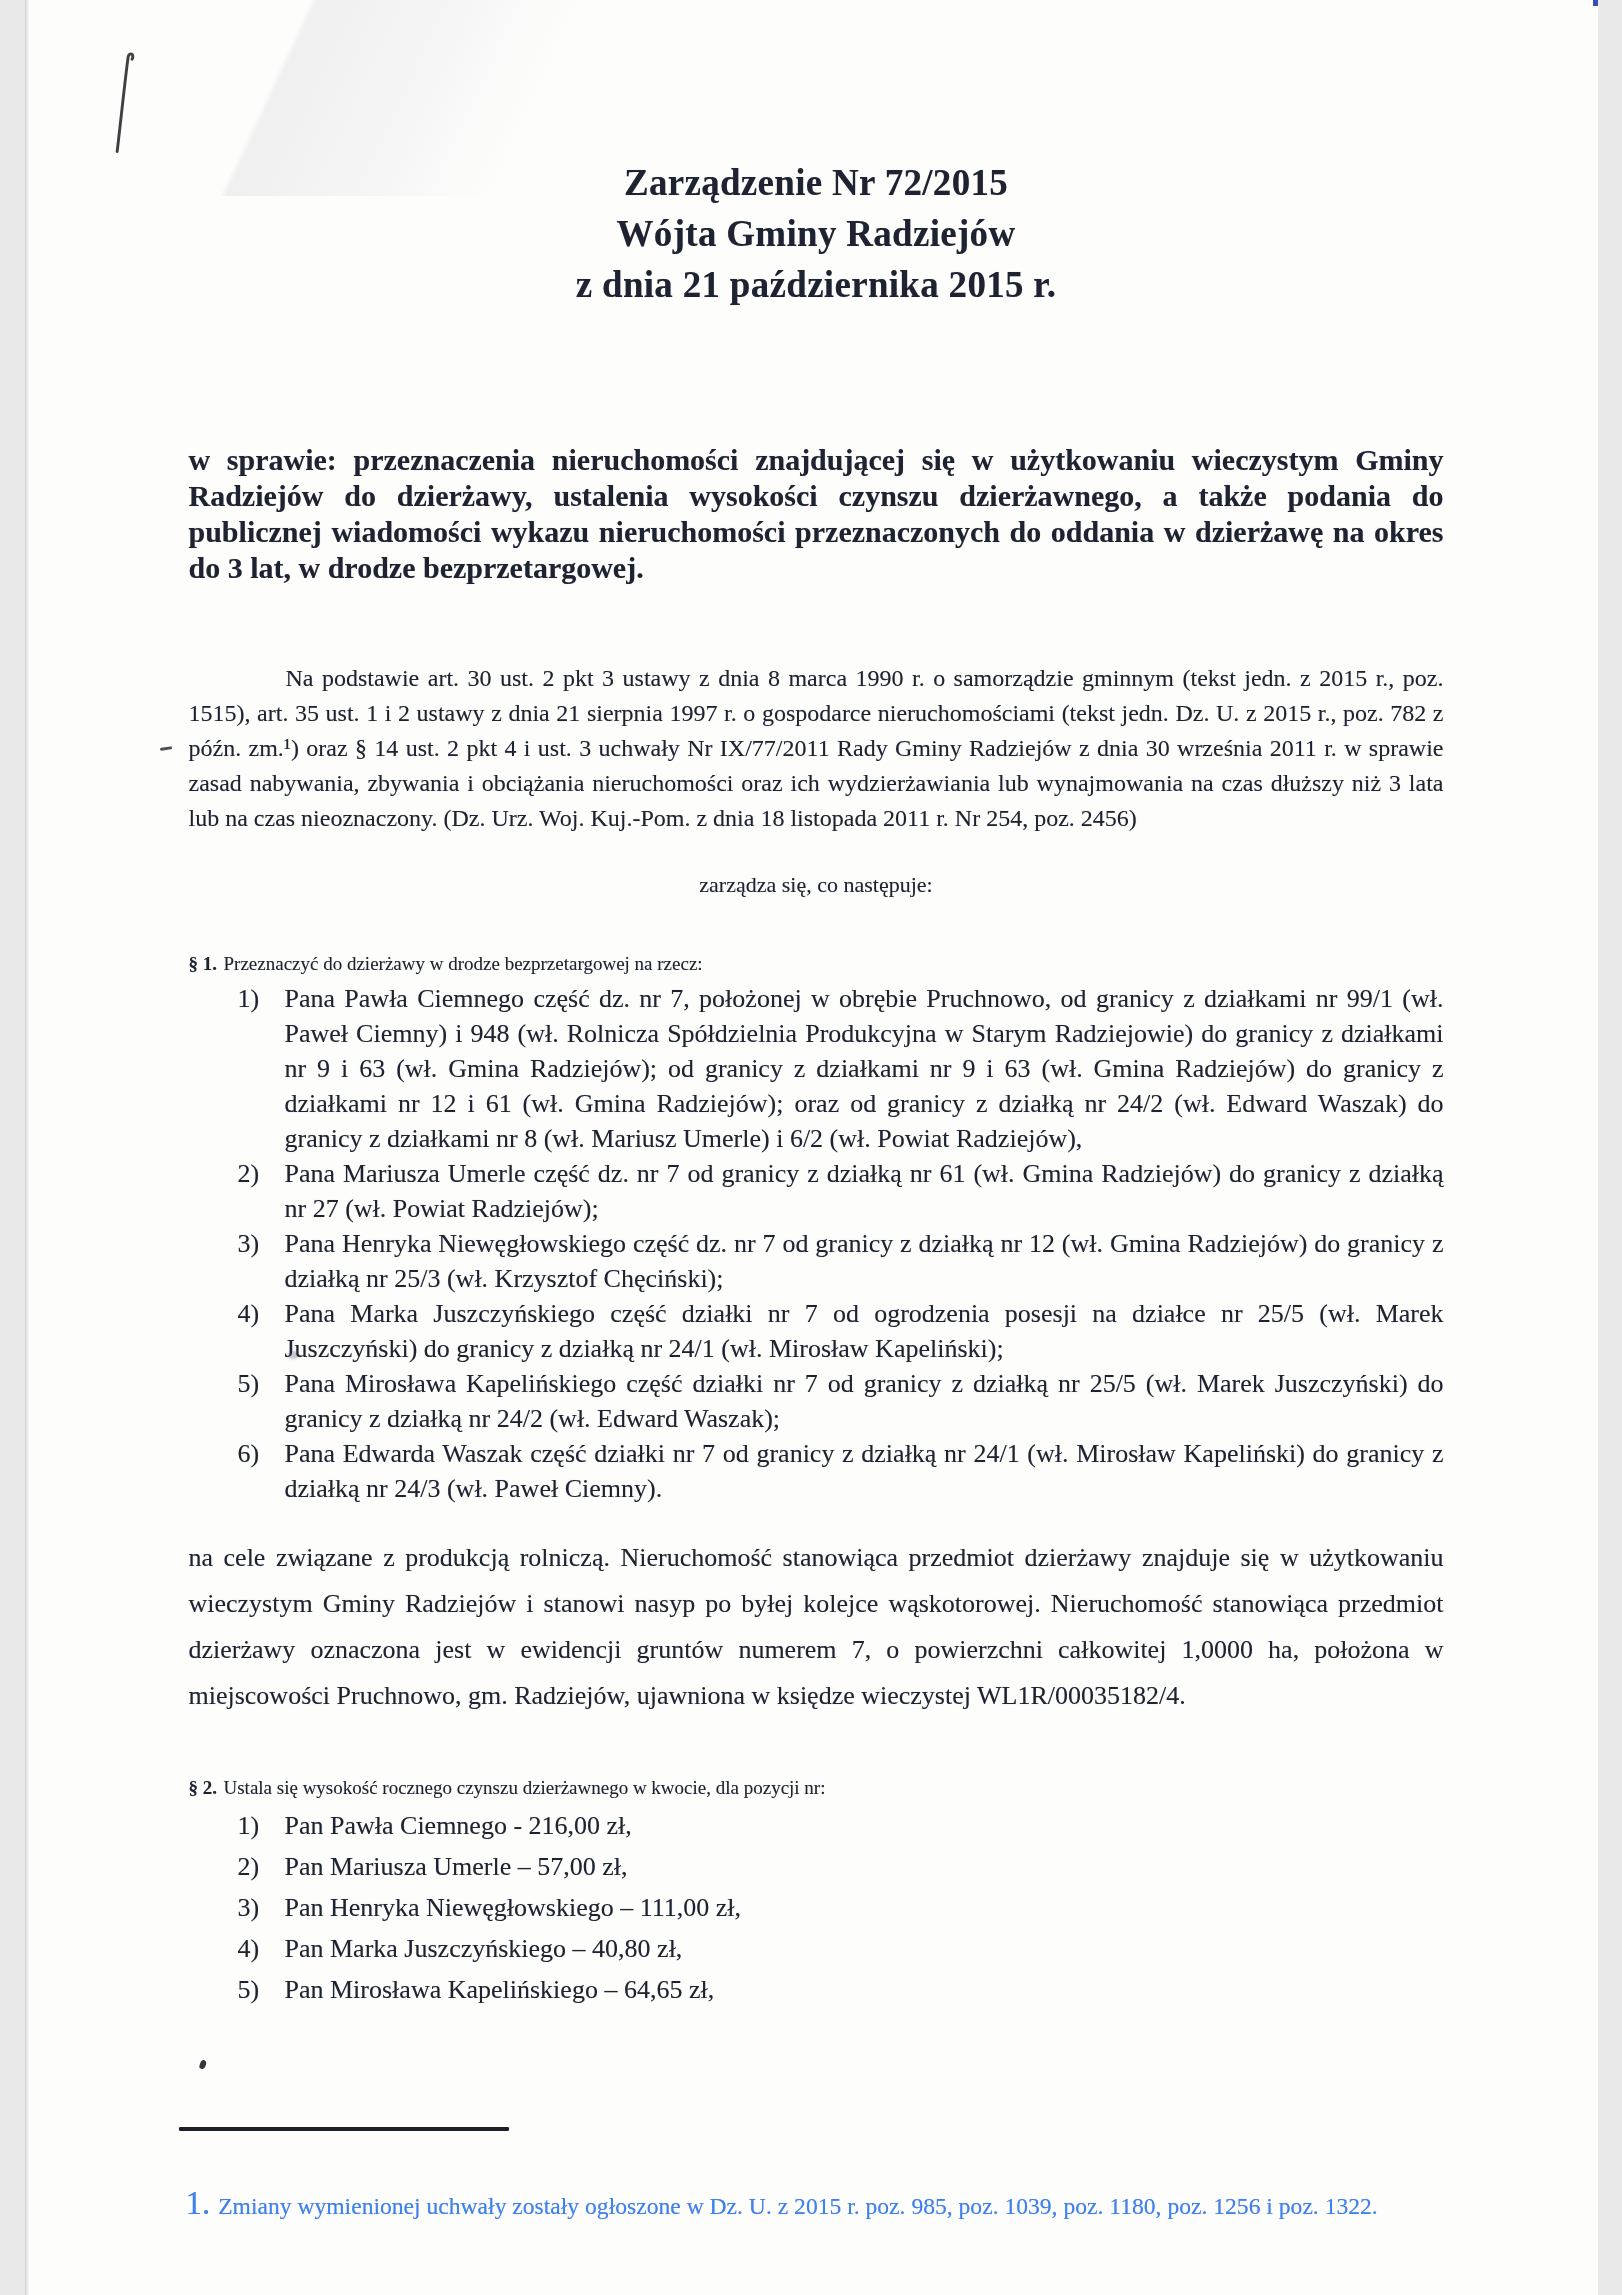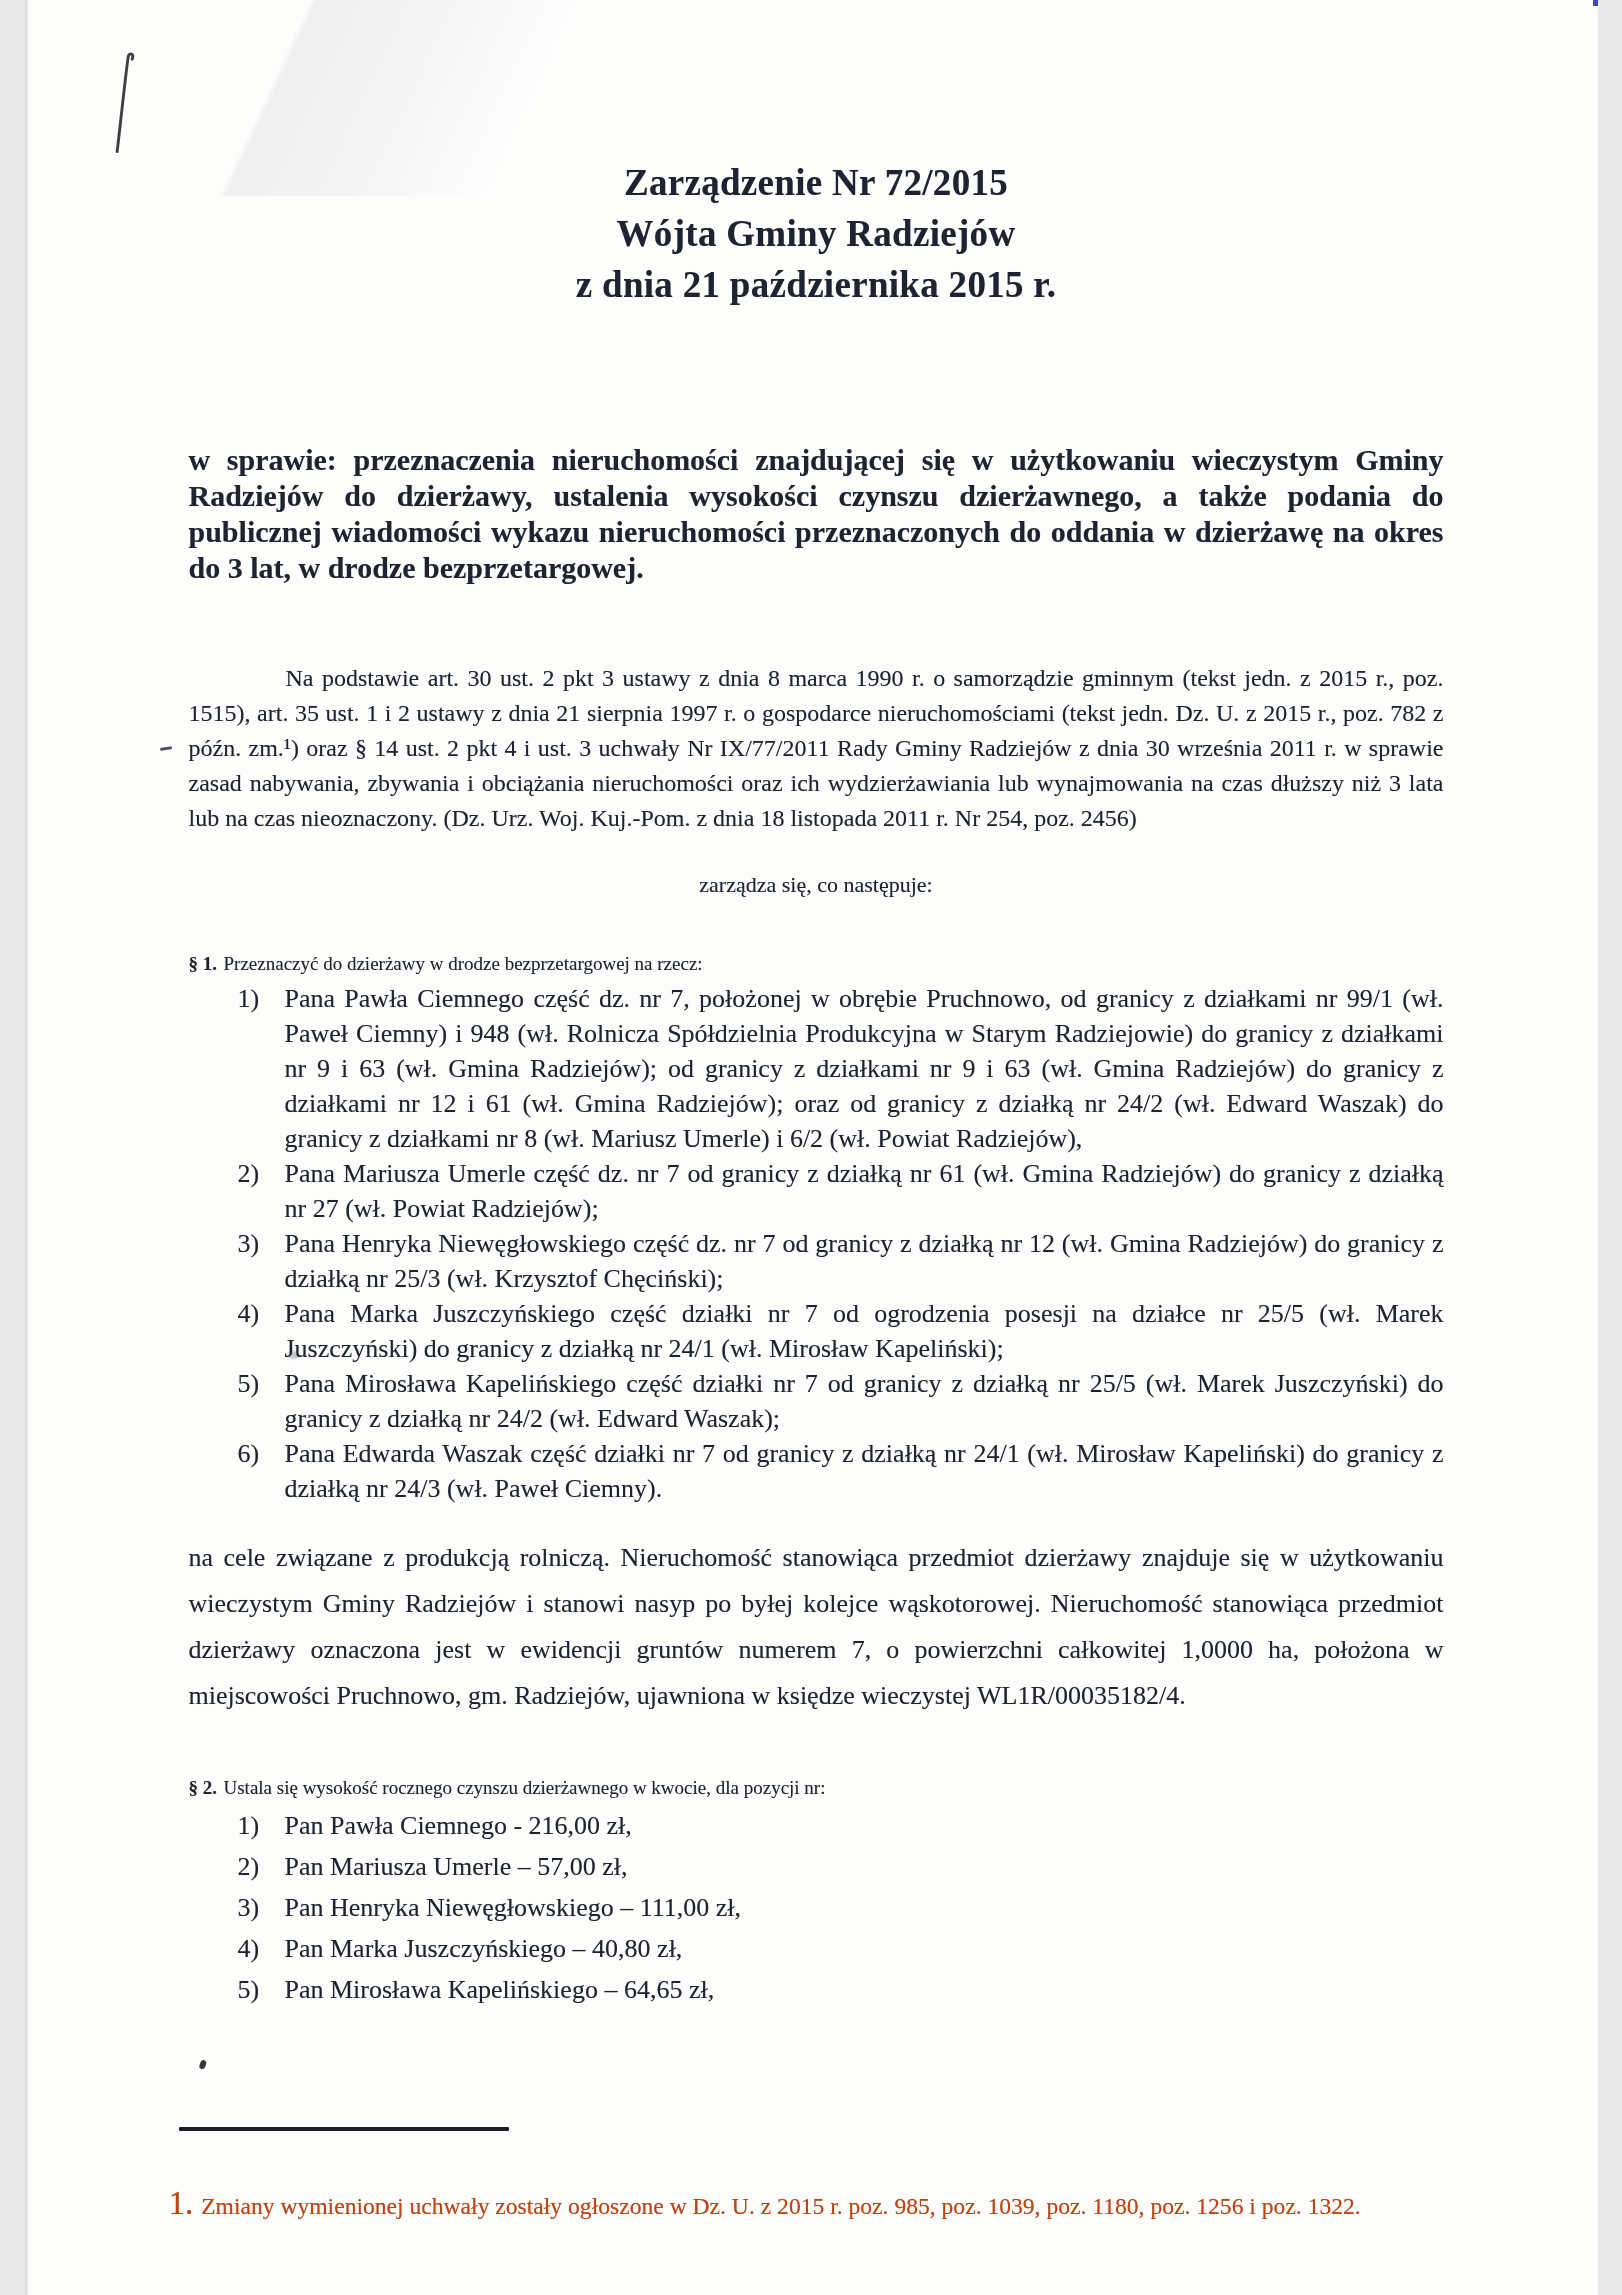--- a/index.html
+++ b/index.html
@@ -86,22 +86,22 @@
   .outro {
     margin: 29.4px 0 0 0;
     font-size: 26px; line-height: 46px; text-align: justify;
   }
 
   .footnote-sep {
     position: absolute; left: 154px; top: 2127px;
     width: 330px; height: 3.9px; background: #1d2028; border-radius: 1.3px;
   }
   .footnote {
-    position: absolute; left: 144px; top: 2165px;
-    font-size: 23.6px; line-height: 29px; color: #c2410c;
+    position: absolute; left: 161px; top: 2165px;
+    font-size: 23.6px; line-height: 29px; color: #3b82f6;
     width: 1309px;
   }
   .footnote .fn-num { font-size: 33px; margin-right: 7.9px; }
 </style>
 </head>
 <body>
 
 <div class="page">
 
   <div class="corner-wedge-topleft"></div>

